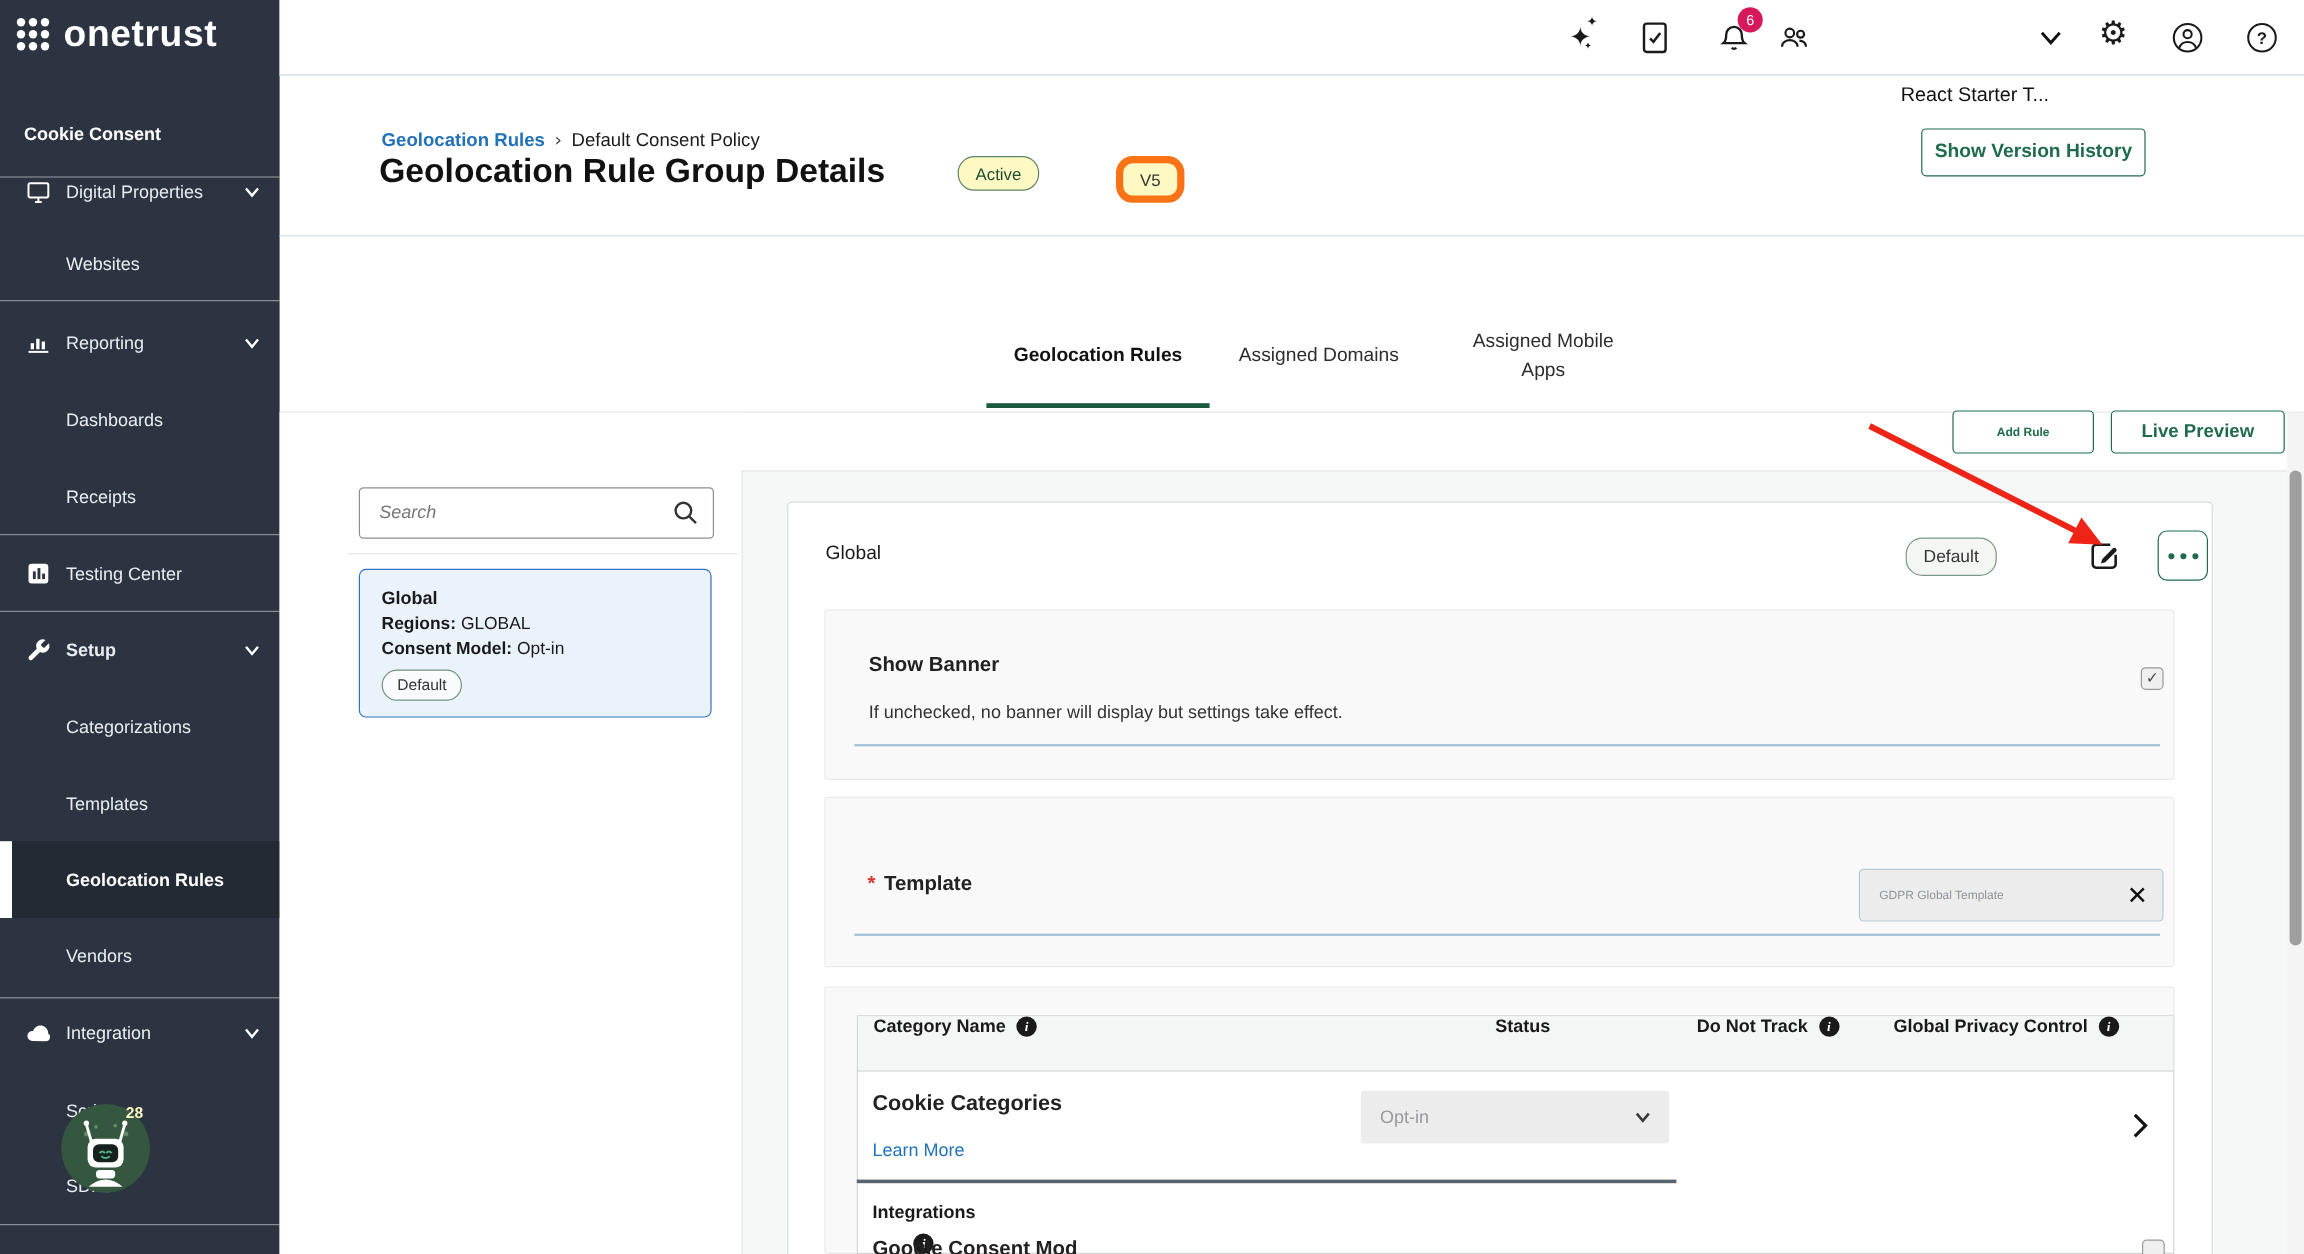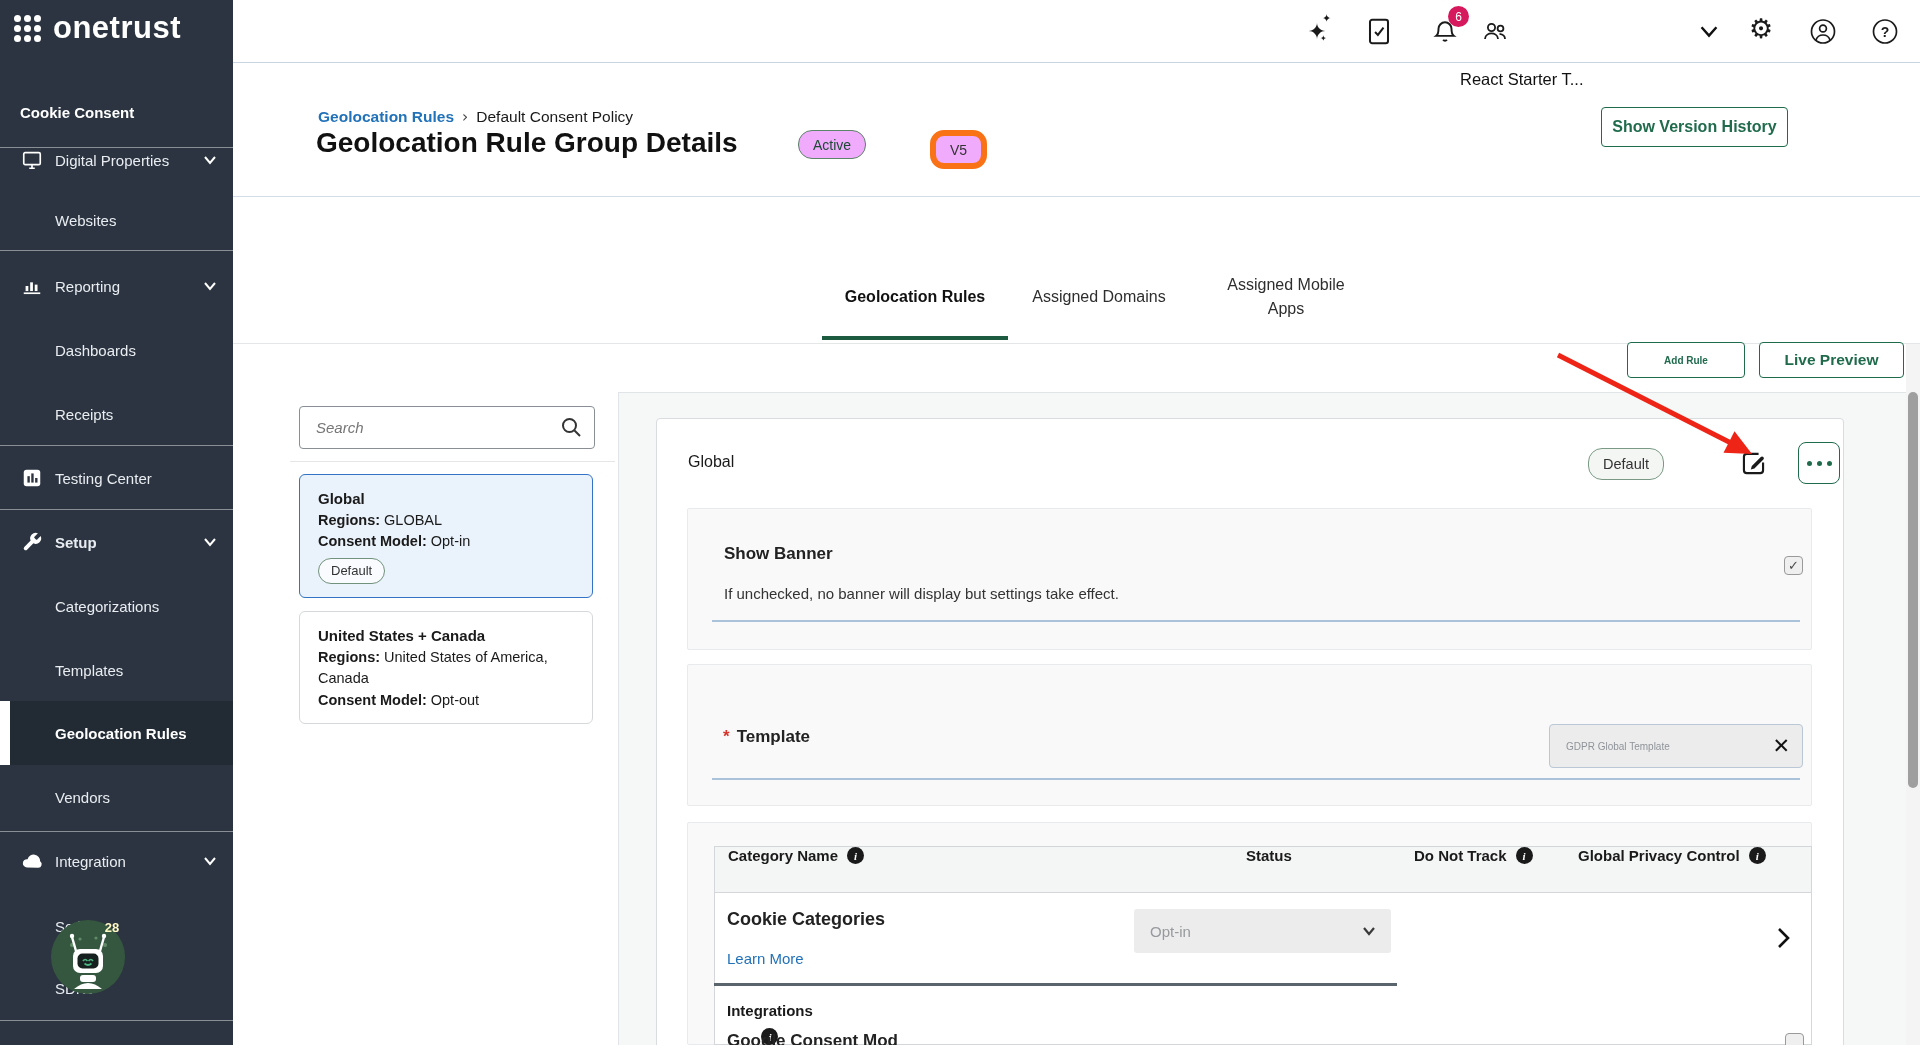--- a/index.html
+++ b/index.html
@@ -21,29 +21,29 @@
   #logo-dots{display:grid;grid-template-columns:repeat(3,7px);grid-gap:3px;margin-right:12px;}
   #logo-dots i{width:7px;height:7px;border-radius:50%;background:#fff;}
   #logo-text{color:#fff;font-size:31px;font-weight:bold;letter-spacing:.5px;}
   #product-label{position:absolute;left:20px;top:104px;color:#fff;font-size:15px;font-weight:bold;}
   #chat-avatar{position:absolute;left:50px;top:919px;width:76px;height:76px;z-index:5;}
   #chat-badge{position:absolute;left:98px;top:917px;width:28px;height:22px;z-index:6;color:#fef9c3;font-size:13px;font-weight:bold;text-align:center;line-height:22px;}
 
   
   #topbar{position:absolute;left:233px;top:0;width:1687px;height:62px;background:#fff;border-bottom:1px solid #c9d5e0;}
   .hicon{position:absolute;top:18px;width:26px;height:26px;color:#1a1a1a;display:flex;align-items:center;justify-content:center;cursor:pointer;}
-  #workspace-name{position:absolute;left:1460px;top:0;height:62px;display:flex;align-items:center;font-size:16.5px;color:#111;cursor:pointer;margin-top:48px;}
+  #workspace-name{position:absolute;left:1584px;top:0;height:62px;display:flex;align-items:center;font-size:16.5px;color:#111;cursor:pointer;margin-top:48px;}
   #notif-badge{position:absolute;left:1448px;top:6px;width:21px;height:21px;border-radius:50%;background:var(--badge-red,#d6185c);color:#fff;font-size:12px;display:flex;align-items:center;justify-content:center;}
 
   
   #breadcrumb{position:absolute;left:318px;top:108px;font-size:15.5px;}
   #breadcrumb .bc-link{color:var(--link,#2272b9);font-weight:bold;text-decoration:none;cursor:pointer;}
   #breadcrumb .bc-sep{color:#444;margin:0 8px;}
   #page-title{position:absolute;left:316px;top:127px;font-size:28px;font-weight:bold;color:#111;}
-  .pill{position:absolute;height:27px;border-radius:14px;display:flex;align-items:center;padding:0 14px;font-size:14px;background:#f0abfc;}
+  .pill{position:absolute;height:27px;border-radius:14px;display:flex;align-items:center;padding:0 14px;font-size:14px;background:#fef9c3;}
   #pill-active{left:798px;top:130px;border:1px solid #5c8468;color:#1c4a33;}
   #pill-version{left:930px;top:130px;border:6px solid #f97316;color:#333;text-align:center;}
   .green-btn{position:absolute;border:1px solid var(--green,#1f6b4c);border-radius:4px;background:#fff;color:var(--green,#1f6b4c);font-weight:bold;display:flex;align-items:center;justify-content:center;cursor:pointer;font-family:"Liberation Sans",sans-serif;}
   #btn-version-history{left:1601px;top:107px;width:187px;height:40px;font-size:16px;}
   #rule1-divider{position:absolute;left:233px;top:196px;width:1687px;height:1px;background:#d4dde5;}
 
   
   .tab{position:absolute;top:266px;height:62px;display:flex;align-items:center;justify-content:center;font-size:16px;color:#2e2e2e;cursor:pointer;text-align:center;line-height:24px;}
   #tab-geo{left:822px;width:186px;font-weight:bold;color:#111;}
   #tab-underline{position:absolute;left:822px;top:336px;width:186px;height:4px;background:var(--green-dark,#1d5b40);}
@@ -342,25 +342,20 @@
     </div>
     <div id="list-divider"></div>
 
     <div id="rule-card-1" class="rule-card">
       <div class="rname">Global</div>
       <div><b>Regions:</b> <span>GLOBAL</span></div>
       <div><b>Consent Model:</b> <span>Opt-in</span></div>
       <span class="badge-default">Default</span>
     </div>
 
-    <div id="rule-card-2" class="rule-card">
-      <div class="rname">United States + Canada</div>
-      <div><b>Regions:</b> <span>United States of America, Canada</span></div>
-      <div><b>Consent Model:</b> <span>Opt-out</span></div>
-    </div>
   </div>
 
   <div id="gray-region"></div>
   <div id="detail-card"></div>
   <div id="detail-name">Global</div>
   <div id="detail-default-pill" class="pill">Default</div>
   <div id="edit-btn">
     <svg width="27" height="27" viewBox="0 0 24 24" fill="none" stroke="#1a1a1a" stroke-width="1.9">
       <path d="M16.5 3.5H6a2.5 2.5 0 0 0-2.5 2.5v12A2.5 2.5 0 0 0 6 20.5h12a2.5 2.5 0 0 0 2.5-2.5V11"></path>
       <path d="M10.5 14.2l-.9 3.2 3.2-.9 8-8a1.63 1.63 0 0 0-2.3-2.3z" fill="#1a1a1a" stroke="none"></path>

